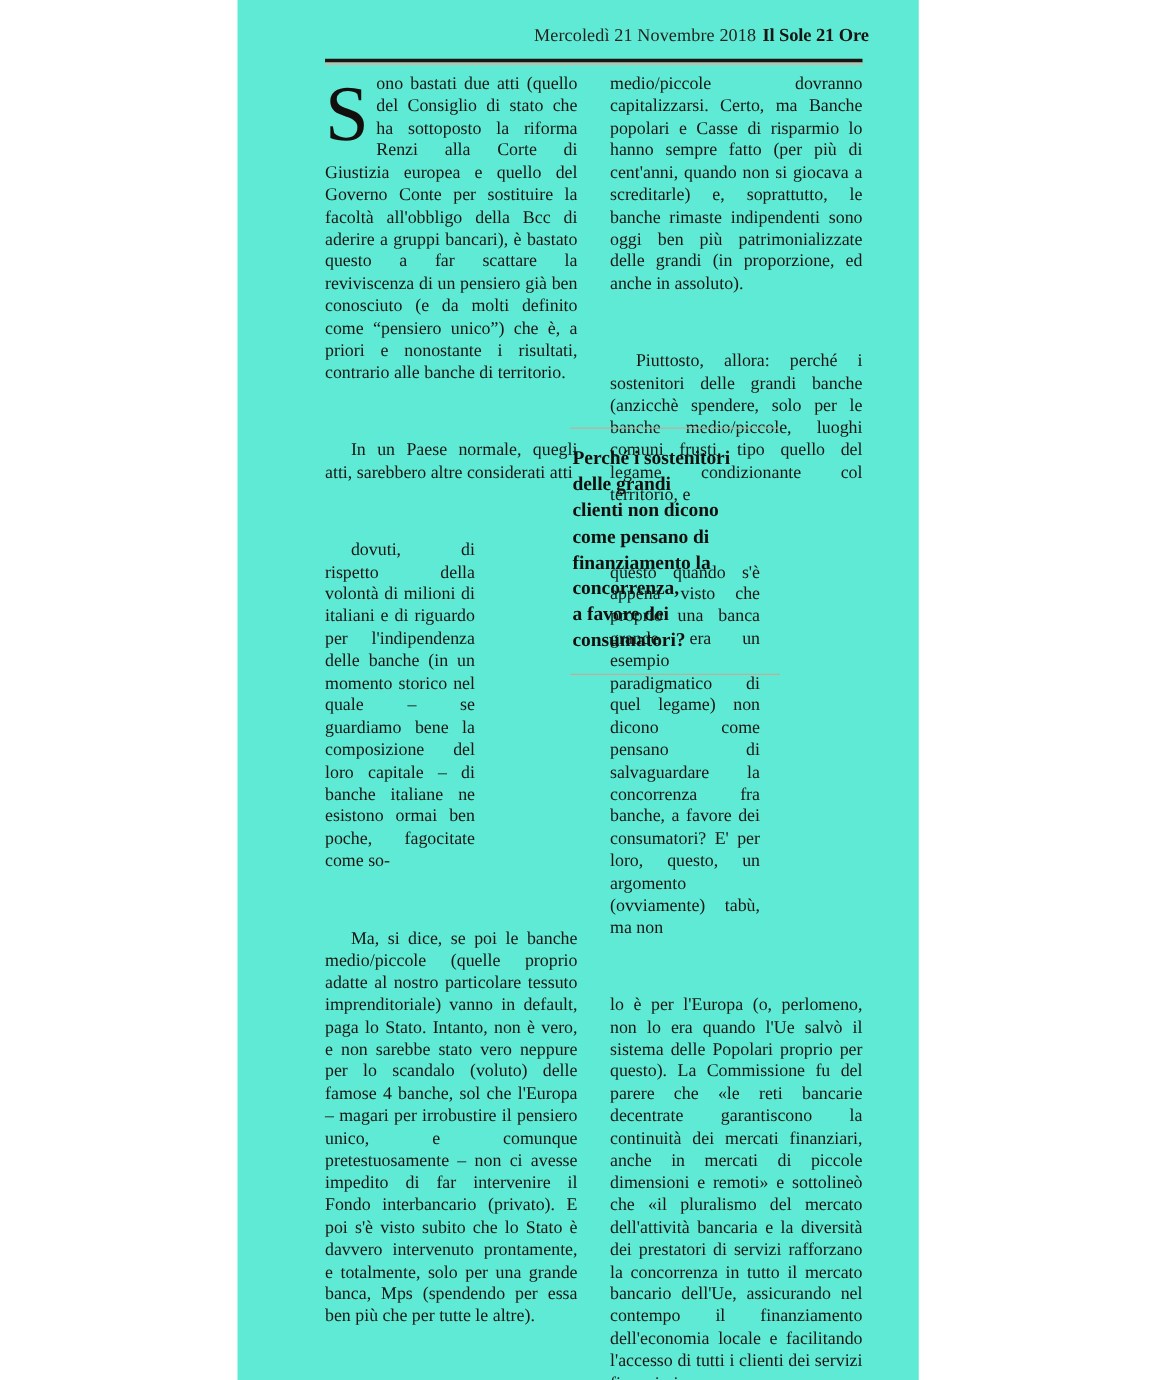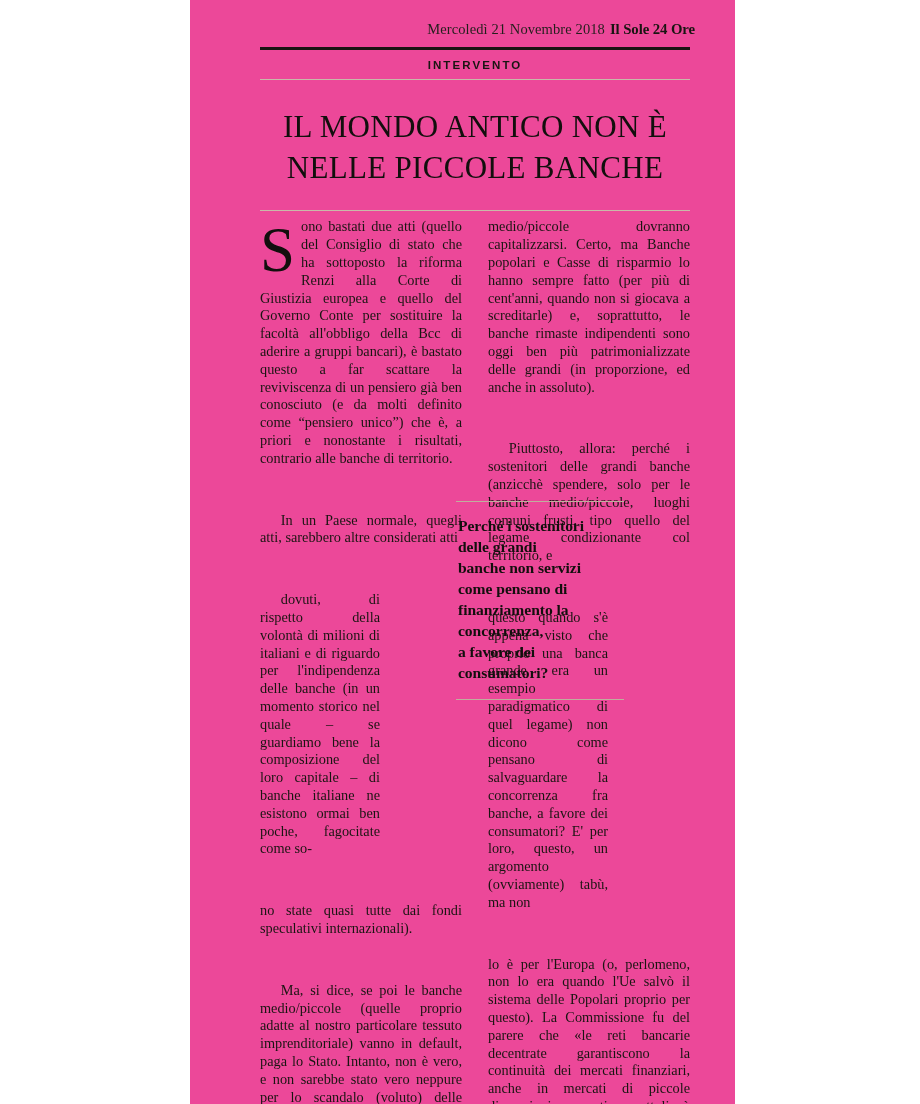--- a/index.html
+++ b/index.html
@@ -13,21 +13,21 @@
     font-family: "Liberation Serif", "DejaVu Serif", serif;
     overflow: hidden;
   }
 
   #page {
     position: absolute;
     left: 190px;
     top: 0;
     width: 545px;
     height: 1104px;
-    background: #ec4899;
+    background: #5eead4;
     box-sizing: border-box;
   }
 
   
   .masthead {
     position: absolute;
     left: 0; top: 0;
     width: 545px;
     height: 38px;
     display: flex;
@@ -172,62 +172,56 @@
   }
   .pq-text .pq-line { display: block; }
 </style>
 </head>
 <body>
 
 <div id="page">
 
   <div class="masthead">
     <span class="masthead-date">Mercoledì 21 Novembre 2018</span>
-    <span class="masthead-brand">Il Sole 24 Ore</span>
+    <span class="masthead-brand">Il Sole 21 Ore</span>
   </div>
 
   <div class="content">
 
     <div class="rule-thick"></div>
-    <div class="kicker">INTERVENTO</div>
     <div class="rule-thin"></div>
 
-    <h1 class="headline">
-      <span class="hl-line">IL MONDO ANTICO NON È</span>
-      <span class="hl-line">NELLE PICCOLE BANCHE</span>
-    </h1>
 
 
     <div class="rule-thin"></div>
 
     <div class="body-wrap">
 
       <div class="col col-left">
         <p class="dropcap">Sono bastati due atti (quello del Consiglio di stato che ha sottoposto la riforma Renzi alla Corte di Giustizia europea e quello del Governo Conte per sostituire la facoltà all'obbligo della Bcc di aderire a gruppi bancari), è bastato questo a far scattare la reviviscenza di un pensiero già ben conosciuto (e da molti definito come “pensiero unico”) che è, a priori e nonostante i risultati, contrario alle banche di territorio.</p>
         <p>In un Paese normale, quegli atti, sarebbero altre considerati atti</p>
         <p class="narrow">dovuti, di rispetto della volontà di milioni di italiani e di riguardo per l'indipendenza delle banche (in un momento storico nel quale – se guardiamo bene la composizione del loro capitale – di banche italiane ne esistono ormai ben poche, fagocitate come so-</p>
-        <p style="text-indent:0">no state quasi tutte dai fondi speculativi internazionali).</p>
         <p>Ma, si dice, se poi le banche medio/piccole (quelle proprio adatte al nostro particolare tessuto imprenditoriale) vanno in default, paga lo Stato. Intanto, non è vero, e non sarebbe stato vero neppure per lo scandalo (voluto) delle famose 4 banche, sol che l'Europa – magari per irrobustire il pensiero unico, e comunque pretestuosamente – non ci avesse impedito di far intervenire il Fondo interbancario (privato). E poi s'è visto subito che lo Stato è davvero intervenuto prontamente, e totalmente, solo per una grande banca, Mps (spendendo per essa ben più che per tutte le altre).</p>
 
       </div>
 
       <div class="col col-right">
         <p style="text-indent:0">medio/piccole dovranno capitalizzarsi. Certo, ma Banche popolari e Casse di risparmio lo hanno sempre fatto (per più di cent'anni, quando non si giocava a screditarle) e, soprattutto, le banche rimaste indipendenti sono oggi ben più patrimonializzate delle grandi (in proporzione, ed anche in assoluto).</p>
         <p>Piuttosto, allora: perché i sostenitori delle grandi banche (anzicchè spendere, solo per le banche medio/piccole, luoghi comuni frusti, tipo quello del legame condizionante col territorio, e</p>
         <p class="narrow-right" style="text-indent:0">questo quando s'è appena visto che proprio una banca grande era un esempio paradigmatico di quel legame) non dicono come pensano di salvaguardare la concorrenza fra banche, a favore dei consumatori? E' per loro, questo, un argomento (ovviamente) tabù, ma non</p>
         <p style="text-indent:0">lo è per l'Europa (o, perlomeno, non lo era quando l'Ue salvò il sistema delle Popolari proprio per questo). La Commissione fu del parere che «le reti bancarie decentrate garantiscono la continuità dei mercati finanziari, anche in mercati di piccole dimensioni e remoti» e sottolineò che «il pluralismo del mercato dell'attività bancaria e la diversità dei prestatori di servizi rafforzano la concorrenza in tutto il mercato bancario dell'Ue, assicurando nel contempo il finanziamento dell'economia locale e facilitando l'accesso di tutti i clienti dei servizi finanziari».</p>
 
       </div>
 
       <div class="pullquote">
         <div class="pq-rule"></div>
         <p class="pq-text">
           <span class="pq-line">Perché i sostenitori</span>
           <span class="pq-line">delle grandi</span>
-          <span class="pq-line">banche non servizi</span>
+          <span class="pq-line">clienti non dicono</span>
           <span class="pq-line">come pensano di</span>
           <span class="pq-line">finanziamento la</span>
           <span class="pq-line">concorrenza,</span>
           <span class="pq-line">a favore dei</span>
           <span class="pq-line">consumatori?</span>
         </p>
         <div class="pq-rule"></div>
       </div>
 
     </div>

